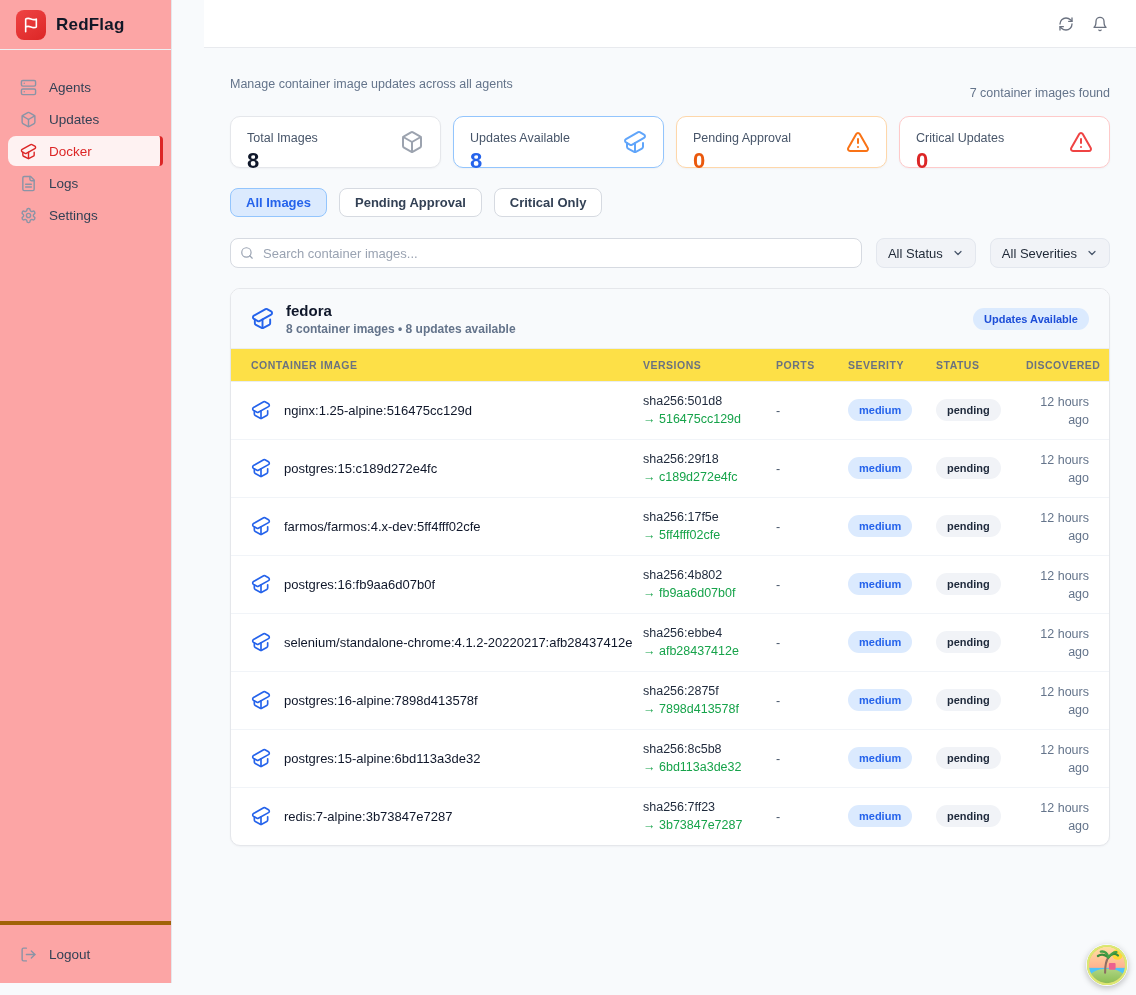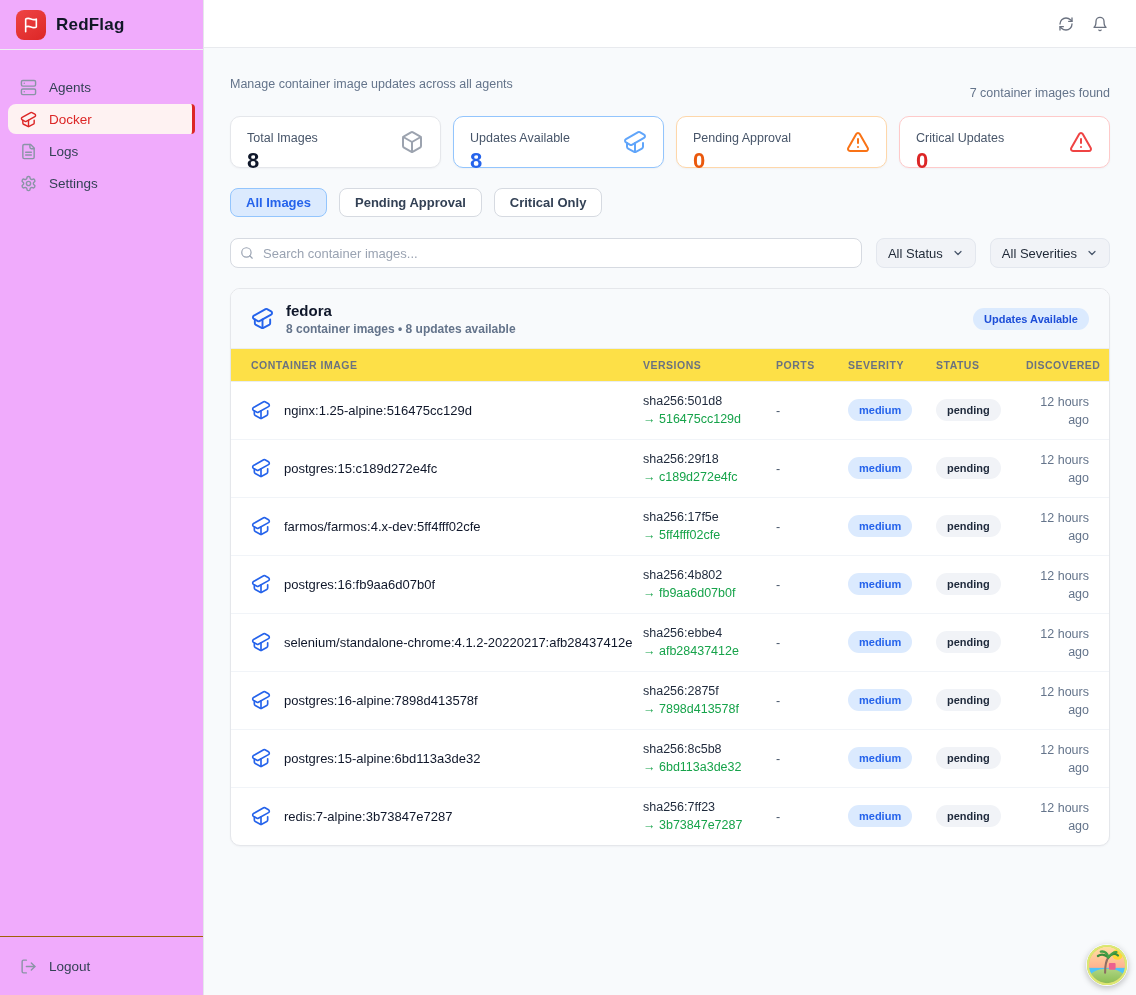--- a/index.html
+++ b/index.html
@@ -1,33 +1,33 @@
 <!DOCTYPE html>
 <html><head>
 <meta charset="utf-8">
 <style>
   * { margin:0; padding:0; box-sizing:border-box; }
   html,body { width:1136px; height:995px; overflow:hidden; background:#f8fafc;
               font-family:"Liberation Sans", sans-serif; color:#0f172a; }
 
   
-  .sidebar { position:absolute; left:0; top:0; bottom:0; width:204px; background:#f0abfc;
+  .sidebar { position:absolute; left:0; top:0; bottom:12px; width:172px; background:#fca5a5;
              border-right:1px solid #e5e7eb; display:flex; flex-direction:column; }
   .brand { height:50px; display:flex; align-items:center; gap:10px; padding:0 16px;
            border-bottom:1px solid #eef0f3; }
   .brand-logo { width:30px; height:30px; border-radius:8px; background:linear-gradient(145deg,#ef4444,#dc2626);
                 display:flex; align-items:center; justify-content:center; }
   .brand-name { font-size:17px; font-weight:700; color:#111827; letter-spacing:.2px; }
   .nav { padding:22px 8px 0 8px; flex:1; }
   .nav-item { display:flex; align-items:center; gap:12px; height:30px; padding:0 12px; margin-bottom:2px;
               border-radius:8px; color:#334155; font-size:13.5px; font-weight:500; cursor:pointer; }
   .nav-item .ni { color:#8a94a6; display:flex; }
   .nav-item.active { background:#fef2f2; color:#dc2626; border-right:3px solid #dc2626; border-radius:8px 4px 4px 8px; }
   .nav-item.active .ni { color:#dc2626; }
-  .sidebar-footer { border-top:1px solid #a16207; padding:14px 8px; }
+  .sidebar-footer { border-top:4px solid #a16207; padding:14px 8px; }
   .logout { display:flex; align-items:center; gap:12px; height:30px; padding:0 12px; border-radius:8px;
             color:#334155; font-size:13.5px; font-weight:500; cursor:pointer; }
   .logout .ni { color:#8a94a6; display:flex; }
 
   
   .topbar { position:absolute; left:204px; top:0; right:0; height:48px; background:#fff;
             border-bottom:1px solid #e8eaee; display:flex; align-items:center; padding:0 28px 0 40px; }
   .search-wrap { position:relative; width:356px; }
   .search-wrap .mag { position:absolute; left:10px; top:50%; transform:translateY(-50%); color:#9aa3b2; display:flex; }
   .search-input { width:100%; height:30px; border:1px solid #d6dae1; border-radius:8px; padding:0 10px 0 32px;
@@ -122,20 +122,30 @@
     <div class="nav-item">
       <span class="ni">
           <svg width="17" height="17" viewBox="0 0 24 24" fill="none" stroke="currentColor" stroke-width="2" stroke-linecap="round" stroke-linejoin="round">
             <rect width="20" height="8" x="2" y="2" rx="2"></rect>
             <rect width="20" height="8" x="2" y="14" rx="2"></rect>
             <line x1="6" x2="6.01" y1="6" y2="6"></line>
             <line x1="6" x2="6.01" y1="18" y2="18"></line>
           </svg>
         </span>
       <span>Agents</span>
+    </div>
+    <div class="nav-item">
+      <span class="ni">
+          <svg width="17" height="17" viewBox="0 0 24 24" fill="none" stroke="currentColor" stroke-width="2" stroke-linecap="round" stroke-linejoin="round">
+            <path d="M21 8a2 2 0 0 0-1-1.73l-7-4a2 2 0 0 0-2 0l-7 4A2 2 0 0 0 3 8v8a2 2 0 0 0 1 1.73l7 4a2 2 0 0 0 2 0l7-4A2 2 0 0 0 21 16Z"></path>
+            <path d="m3.3 7 8.7 5 8.7-5"></path>
+            <path d="M12 22V12"></path>
+          </svg>
+        </span>
+      <span>Updates</span>
     </div>
     <div class="nav-item active">
       <span class="ni">
           <svg width="17" height="17" viewBox="0 0 24 24" fill="none" stroke="currentColor" stroke-width="2" stroke-linecap="round" stroke-linejoin="round">
             <path d="M12 22v-9"></path>
             <path d="M15.17 2.21a1.67 1.67 0 0 1 1.63 0L21 4.57a1.93 1.93 0 0 1 0 3.36L8.82 14.79a1.655 1.655 0 0 1-1.64 0L3 12.43a1.93 1.93 0 0 1 0-3.36z"></path>
             <path d="M20 13v3.87a2.06 2.06 0 0 1-1.11 1.83l-6 3.08a1.93 1.93 0 0 1-1.78 0l-6-3.08A2.06 2.06 0 0 1 4 16.87V13"></path>
           </svg>
         </span>
       <span>Docker</span>

